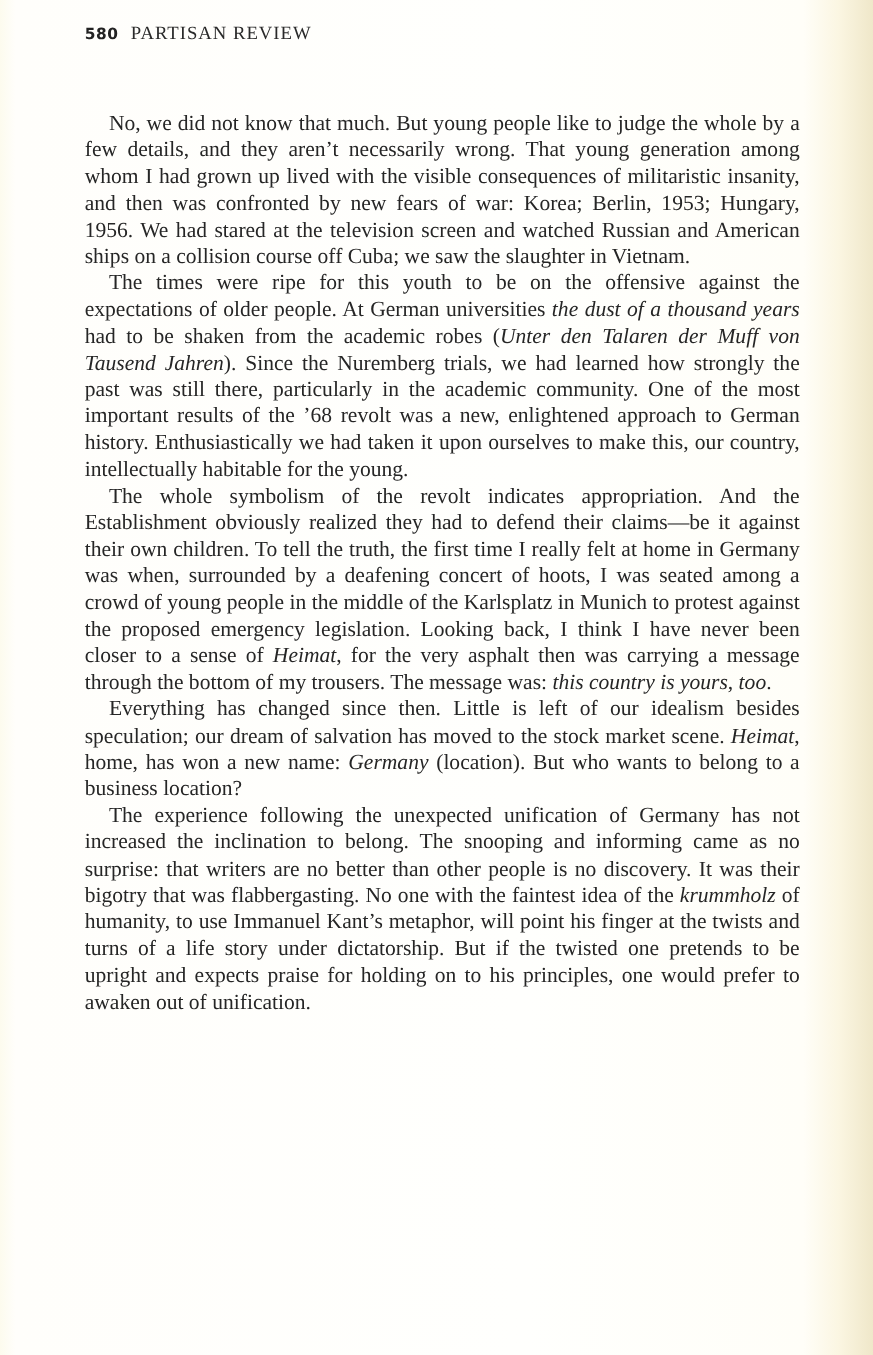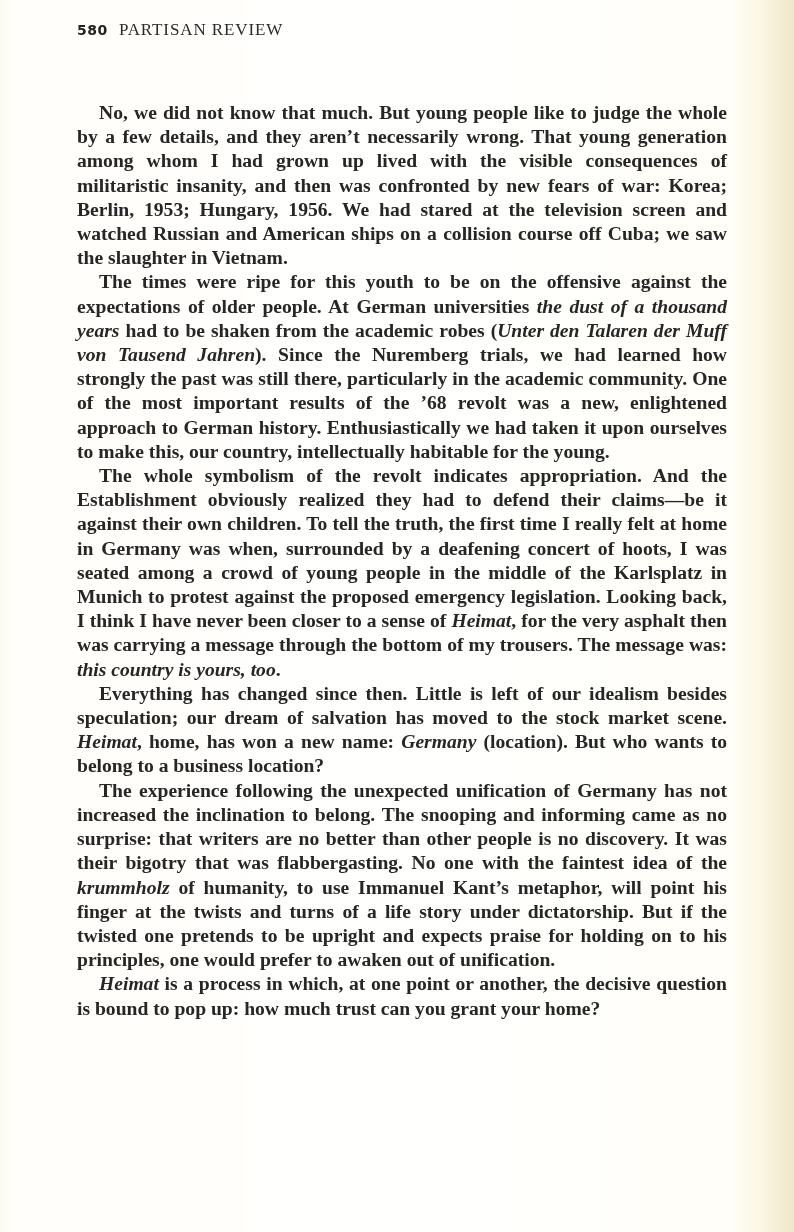--- a/index.html
+++ b/index.html
@@ -21,21 +21,21 @@
   .header .num {
     font-family: "DejaVu Sans", sans-serif; font-weight: bold;
     font-size: 14px; letter-spacing: 0.5px; margin-right: 6px; color: #222;
   }
   .body-text {
     position: absolute; left: 77px; top: 101px; width: 650px;
     font-family: "Liberation Serif", serif;
     font-size: 19.6px; line-height: 24.2px; color: #262626;
     text-align: justify; hyphens: manual;
   }
-  .body-text p { margin: 0; text-indent: 22px; font-weight: bold; }
+  .body-text p { margin: 0; text-indent: 22px; }
   .body-text em { font-style: italic; }
 </style>
 </head>
 <body>
 
 <div class="page">
   <div class="header">
     <span class="num">580</span>
     <span>PARTISAN REVIEW</span>
   </div>
@@ -49,17 +49,14 @@
     </p>
     <p>
       <span>The whole symbolism of the revolt indicates appropriation. And the Establishment obviously realized they had to defend their claims—be it against their own children. To tell the truth, the first time I really felt at home in Germany was when, surrounded by a deafening concert of hoots, I was seated among a crowd of young people in the middle of the Karlsplatz in Munich to protest against the proposed emergency legisla­tion. Looking back, I think I have never been closer to a sense of </span><em>Heimat</em><span>, for the very asphalt then was carrying a message through the bottom of my trousers. The message was: </span><em>this country is yours, too</em><span>.</span>
     </p>
     <p>
       <span>Everything has changed since then. Little is left of our idealism besides speculation; our dream of salvation has moved to the stock mar­ket scene. </span><em>Heimat</em><span>, home, has won a new name: </span><em>Germany</em><span> (location). But who wants to belong to a business location?</span>
     </p>
     <p>
       <span>The experience following the unexpected unification of Germany has not increased the inclination to belong. The snooping and informing came as no surprise: that writers are no better than other people is no discovery. It was their bigotry that was flabbergasting. No one with the faintest idea of the </span><em>krummholz</em><span> of humanity, to use Immanuel Kant’s metaphor, will point his finger at the twists and turns of a life story under dictatorship. But if the twisted one pretends to be upright and expects praise for holding on to his principles, one would prefer to awaken out of unification.</span>
     </p>
-    <p>
-      <em>Heimat</em><span> is a process in which, at one point or another, the decisive question is bound to pop up: how much trust can you grant your home?</span>
-    </p>
   </div>
 </div>
 
 </body></html>

